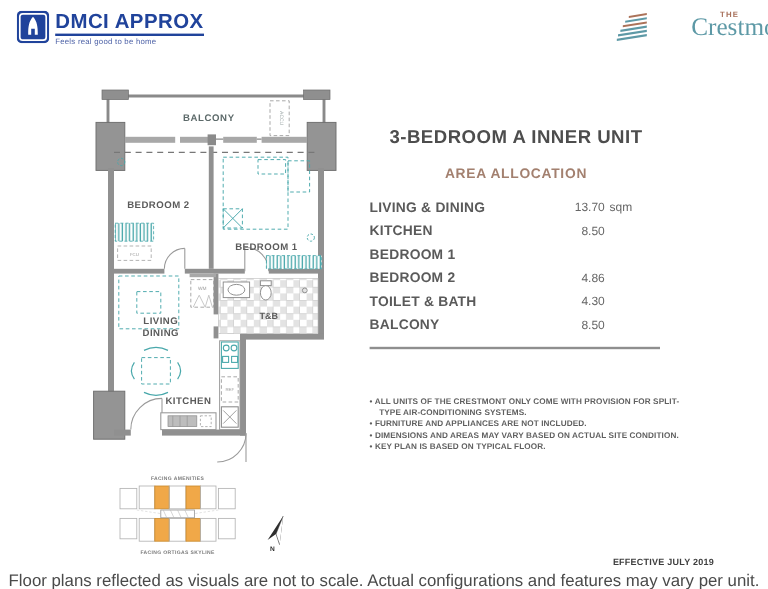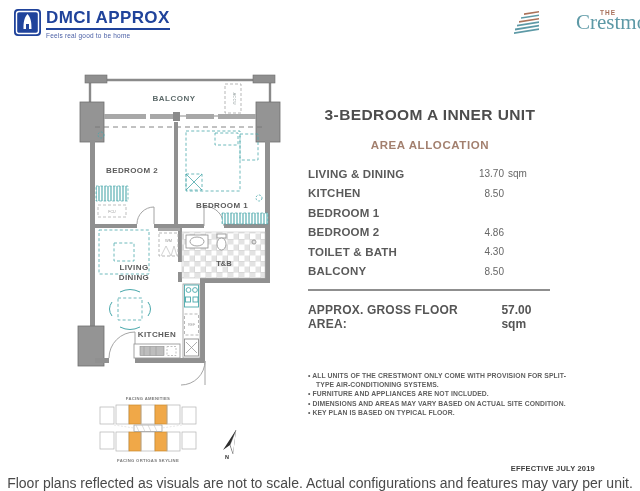--- a/index.html
+++ b/index.html
@@ -295,24 +295,20 @@
       <div class="lbl">BALCONY</div>
       <div class="val">
           <span class="num">8.50</span>
           <span class="sfx"></span>
         </div>
     </div>
   </div>
 
   <div class="sep"></div>
 
-  <div class="gross">
-    <span class="glbl">APPROX. GROSS FLOOR AREA:</span>
-    <span class="gval">57.00 sqm</span>
-  </div>
 
   <div class="notes">
     <div class="note">ALL UNITS OF THE CRESTMONT ONLY COME WITH PROVISION FOR SPLIT-TYPE AIR-CONDITIONING SYSTEMS.</div>
     <div class="note">FURNITURE AND APPLIANCES ARE NOT INCLUDED.</div>
     <div class="note">DIMENSIONS AND AREAS MAY VARY BASED ON ACTUAL SITE CONDITION.</div>
     <div class="note">KEY PLAN IS BASED ON TYPICAL FLOOR.</div>
   </div>
 </div>
 
 <div class="effective">EFFECTIVE JULY 2019</div>

